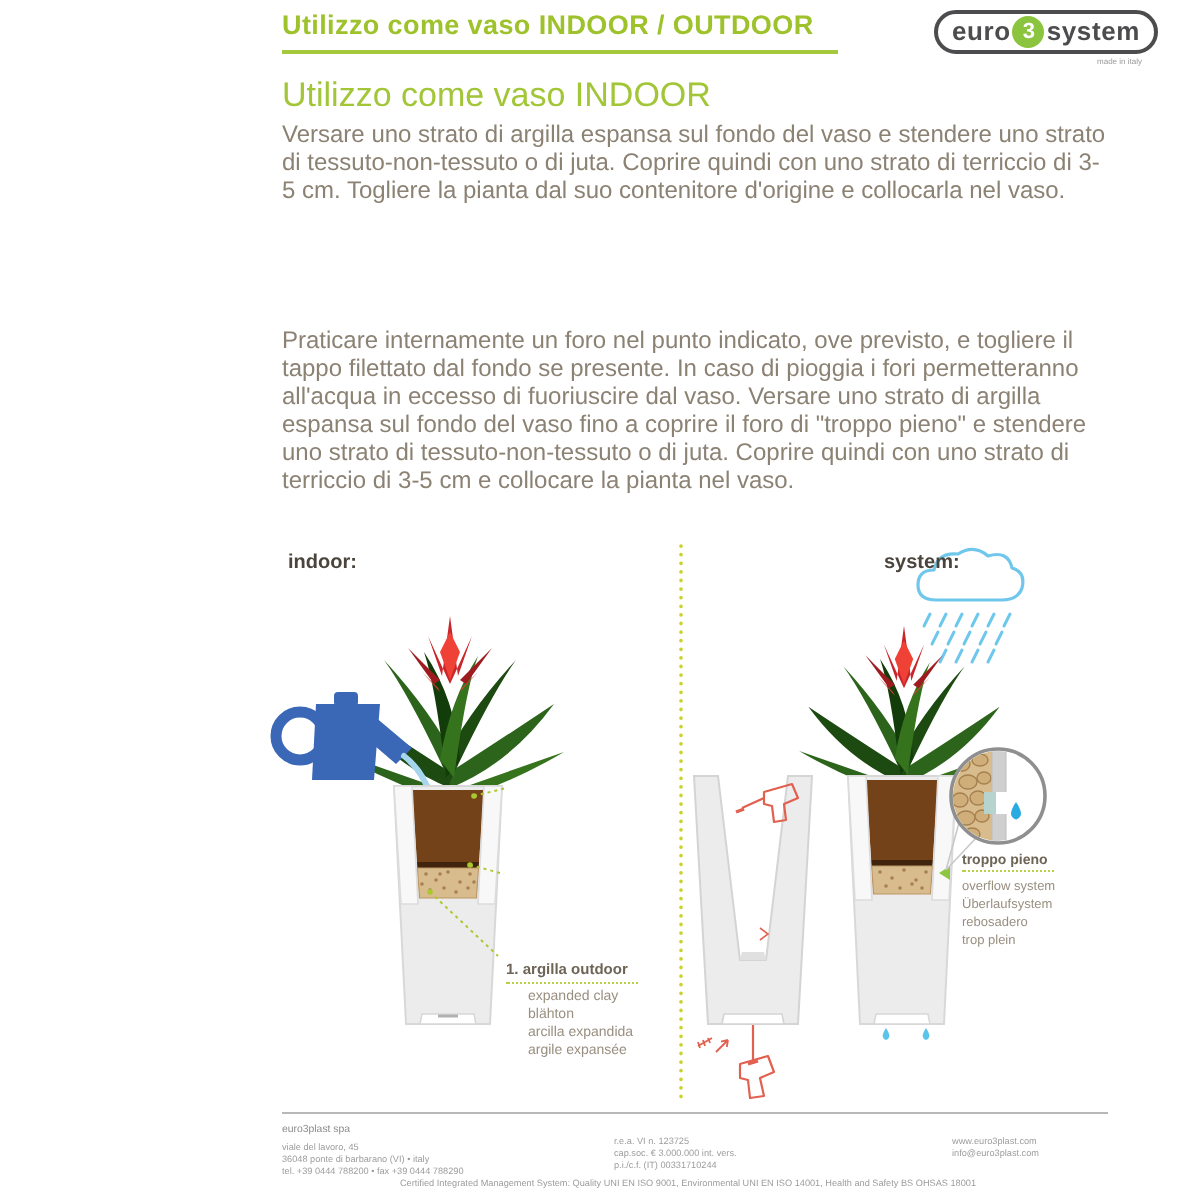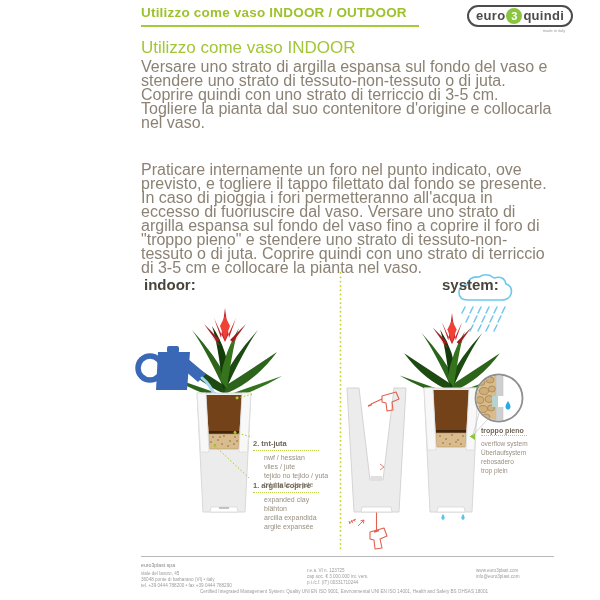--- a/index.html
+++ b/index.html
@@ -9,23 +9,23 @@
   .title{position:absolute;left:97px;top:5px;font-size:13.5px;font-weight:bold;color:#9ec22b;
          letter-spacing:.2px;border-bottom:2px solid #a5c93a;padding:0 12px 5px 0;display:inline-block;}
   .logo{position:absolute;left:423px;top:5px;}
   .logo-pill{display:inline-flex;align-items:flex-start;border:2.5px solid #4c4c4e;border-radius:14px;
              padding:1px 7px;background:#fff;}
   .logo-euro,.logo-plast{font-size:13px;font-weight:bold;color:#4c4c4e;letter-spacing:.3px;}
   .logo-3{width:16px;height:16px;border-radius:50%;background:#8bc53f;color:#fff;font-weight:bold;
           display:inline-flex;align-items:center;justify-content:center;font-size:11px;margin:0 1px;}
   .logo-tagline{font-size:4px;color:#9a9a9a;text-align:right;padding-right:8px;margin-top:1px;}
   .green-sub{position:absolute;left:97px;font-size:17px;color:#a2c637;}
-  .para{position:absolute;left:97px;width:412px;font-size:16px;line-height:14px;color:#8c8274;}
-  
-  .diag-head{position:absolute;font-size:15px;font-weight:bold;color:#4a453c;}
+  .para{position:absolute;left:97px;width:412px;font-size:12px;line-height:14px;color:#8c8274;}
+  
+  .diag-head{position:absolute;font-size:10px;font-weight:bold;color:#4a453c;}
   
   .legend-item{position:absolute;left:209px;width:118px;}
   .legend-head{font-size:7.5px;font-weight:bold;color:#6e6557;border-bottom:1px dotted #b9d048;
                display:inline-block;min-width:66px;padding-bottom:1.5px;}
   .legend-lines{margin:2px 0 0 11px;font-size:7px;line-height:9px;color:#998f80;}
   .overflow-label{position:absolute;left:437px;top:419px;width:72px;}
   .overflow-head{font-size:7px;font-weight:bold;color:#6e6557;border-bottom:1px dotted #b9d048;
                  display:inline-block;min-width:46px;padding-bottom:1px;}
   .overflow-lines{margin-top:2px;font-size:6.5px;line-height:9px;color:#998f80;}
   
@@ -39,21 +39,21 @@
 </head>
 <body>
 
 <div class="page">
 
   <span class="title">Utilizzo come vaso INDOOR / OUTDOOR</span>
   <div class="logo">
     <div class="logo-pill">
       <span class="logo-euro">euro</span>
       <span class="logo-3">3</span>
-      <span class="logo-plast">quindi</span>
+      <span class="logo-plast">system</span>
     </div>
     <div class="logo-tagline">made in italy</div>
   </div>
 
   <div class="green-sub" style="top:38px">Utilizzo come vaso INDOOR</div>
   <div class="para" style="top:60px">Versare uno strato di argilla espansa sul fondo del vaso e stendere uno strato di tessuto-non-tessuto o di juta. Coprire quindi con uno strato di terriccio di 3-5 cm. Togliere la pianta dal suo contenitore d'origine e collocarla nel vaso.</div>
   <div class="para" style="top:163px">Praticare internamente un foro nel punto indicato, ove previsto, e togliere il tappo filettato dal fondo se presente. In caso di pioggia i fori permetteranno all'acqua in eccesso di fuoriuscire dal vaso. Versare uno strato di argilla espansa sul fondo del vaso fino a coprire il foro di "troppo pieno" e stendere uno strato di tessuto-non-tessuto o di juta. Coprire quindi con uno strato di terriccio di 3-5 cm e collocare la pianta nel vaso.</div>
 
   <svg class="diagram-svg" width="600" height="300" viewBox="0 0 600 300">
     <defs>
@@ -212,31 +212,22 @@
         <rect x="451" y="126" width="9" height="11" fill="#ffffff"></rect>
         <rect x="448" y="126" width="6" height="11" fill="#b7d3cd"></rect>
         <path d="M464,131 C461,135.5 460.4,138.5 464,139.8 C467.6,138.5 467,135.5 464,131 Z" fill="#29abe2"></path>
       </g>
     </g>
   </svg>
 
   <div class="diag-head" style="left:100px;top:276px">indoor:</div>
   <div class="diag-head" style="left:398px;top:276px">system:</div>
 
-  <div class="legend-item" style="top:432px">
-    <span class="legend-head"><span>2.</span> <span>tnt-juta</span></span>
-    <div class="legend-lines">
-      <div>nwf / hessian</div>
-      <div>vlies / jute</div>
-      <div>tejido no tejido / yuta</div>
-      <div>tnt / toile de jute</div>
-    </div>
-  </div>
   <div class="legend-item" style="top:474px">
-    <span class="legend-head"><span>1.</span> <span>argilla coprire</span></span>
+    <span class="legend-head"><span>1.</span> <span>argilla outdoor</span></span>
     <div class="legend-lines">
       <div>expanded clay</div>
       <div>blähton</div>
       <div>arcilla expandida</div>
       <div>argile expansée</div>
     </div>
   </div>
 
   <div class="overflow-label">
     <span class="overflow-head">troppo pieno</span>

